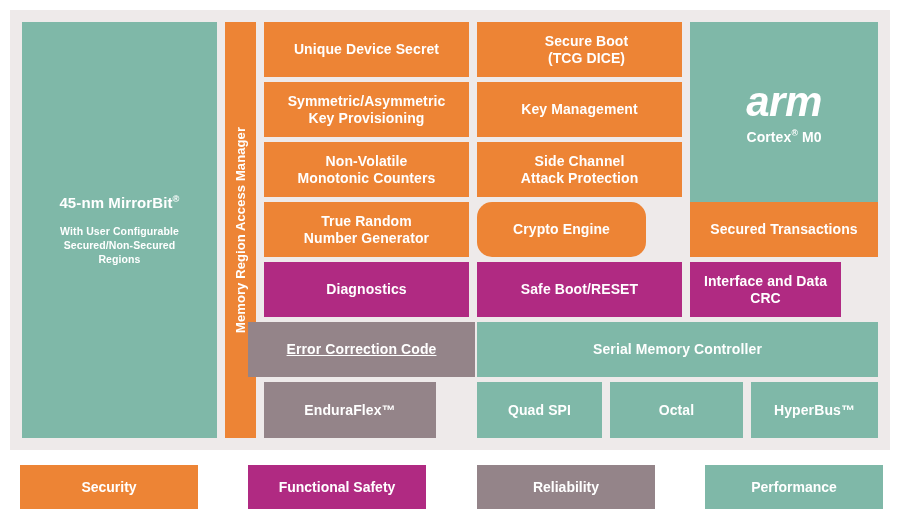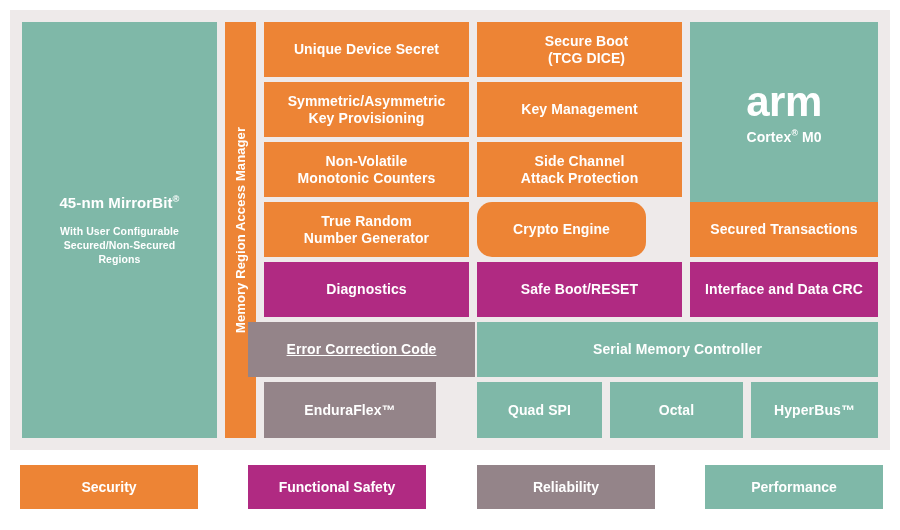--- a/index.html
+++ b/index.html
@@ -75,20 +75,21 @@
 
   
   .blk-arm {
     flex-direction: column;
   }
   .arm-wordmark {
     font-size: 42px;
     font-weight: bold;
     line-height: 1;
     letter-spacing: -0.5px;
+    font-style: italic;
   }
   .arm-sub {
     font-size: 14px;
     font-weight: bold;
     margin-top: 6px;
   }
   .fs-14 { font-size: 14px; }
 
   sup.reg {
     font-size: 0.62em;
@@ -203,21 +204,21 @@
     </div>
 
     <div class="blk c-safety fs-14" style="left:254px; top:252px; width:205px; height:55px;">
       <span>Diagnostics</span>
     </div>
 
     <div class="blk c-safety fs-14" style="left:467px; top:252px; width:205px; height:55px;">
       <span>Safe Boot/RESET</span>
     </div>
 
-    <div class="blk c-safety fs-14" style="left:680px; top:252px; width:188px; height:55px;text-align:right;">
+    <div class="blk c-safety fs-14" style="left:680px; top:252px; width:151px; height:55px;">
       <span>Interface and Data CRC</span>
     </div>
 
     <div class="blk c-reliability fs-14" style="left:238px; top:312px; width:227px; height:55px;text-decoration:underline;">
       <span>Error Correction Code</span>
     </div>
 
     <div class="blk c-performance fs-14" style="left:467px; top:312px; width:401px; height:55px;">
       <span>Serial Memory Controller</span>
     </div>

